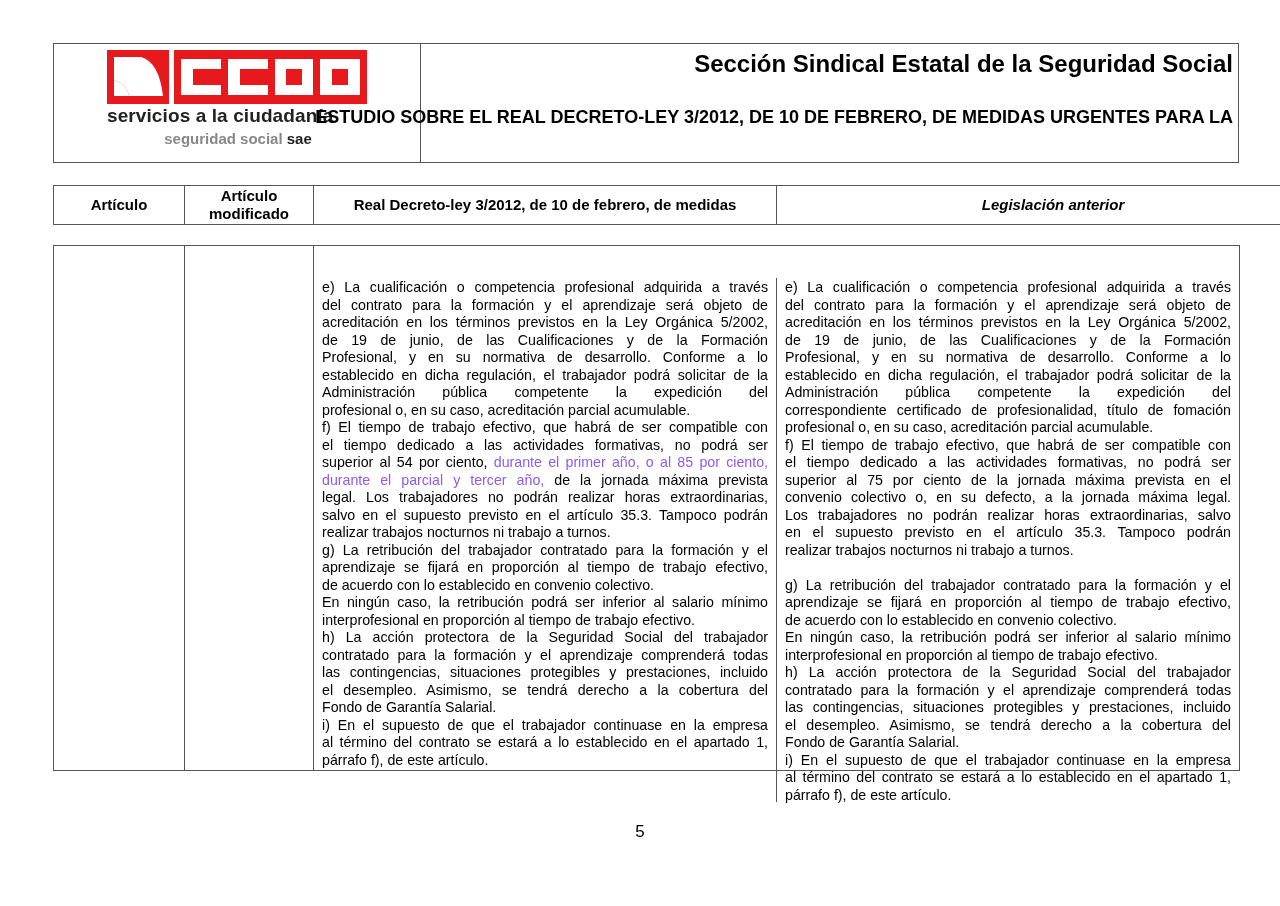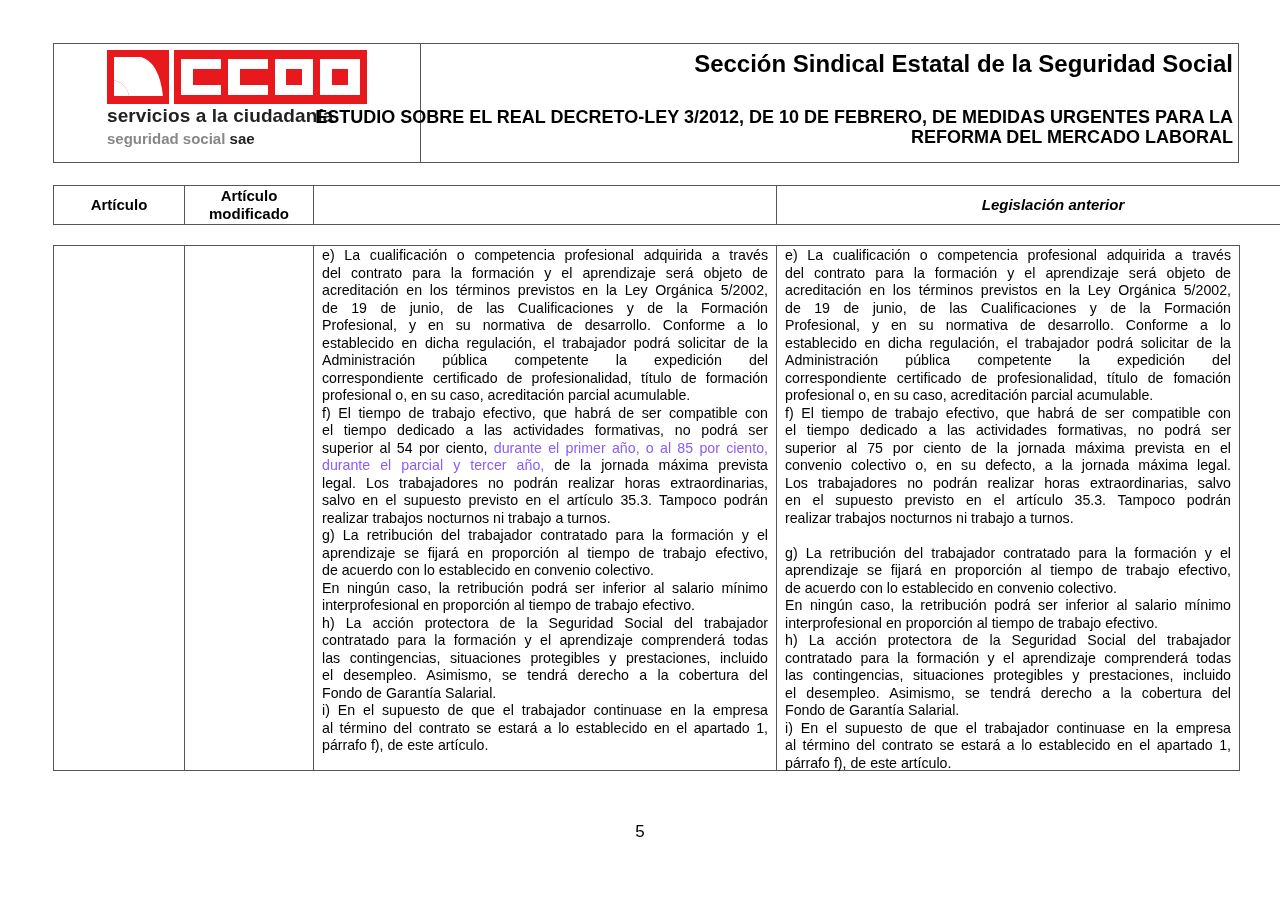--- a/index.html
+++ b/index.html
@@ -6,39 +6,39 @@
   body { width: 1280px; height: 906px; position: relative; overflow: hidden; font-family: "Liberation Sans", sans-serif; color: #000; }
 
   
   .header-box { position: absolute; left: 53px; top: 43px; width: 1186px; height: 120px; border: 1px solid #555; box-sizing: border-box; }
   .header-logo-cell { position: absolute; left: 0; top: 0; width: 367px; height: 100%; border-right: 1px solid #555; box-sizing: border-box; }
   .header-title-cell { position: absolute; left: 367px; top: 0; right: 0; height: 100%; }
 
   .logo { position: absolute; left: 53px; top: 6px; width: 262px; }
   .logo-red { position: absolute; left: 0; top: 0; width: 260px; height: 54px; }
   .logo-text1 { position: absolute; left: 0; top: 55px; width: 262px; font-size: 19px; font-weight: bold; color: #222; letter-spacing: 0.1px; white-space: nowrap; text-align: left; }
-  .logo-text2 { position: absolute; left: 0; top: 80px; width: 262px; font-size: 15px; font-weight: bold; color: #888; white-space: nowrap; text-align: left; }
+  .logo-text2 { position: absolute; left: 0; top: 80px; width: 262px; font-size: 15px; font-weight: bold; color: #888; white-space: nowrap; text-align: center; }
   .logo-text2 .sae { color: #222; }
 
   .main-title { position: absolute; right: 5px; top: 6px; font-size: 24px; font-weight: bold; white-space: nowrap; }
   .sub-title { position: absolute; right: 5px; top: 63px; font-size: 18px; font-weight: bold; text-align: right; line-height: 20px; white-space: nowrap; }
 
   
   .col-header { position: absolute; left: 53px; top: 185px; width: 1277px; height: 40px; border: 1px solid #555; box-sizing: border-box; display: flex; }
   .col-header .ch { box-sizing: border-box; border-right: 1px solid #555; display: flex; align-items: center; justify-content: center; text-align: center; font-weight: bold; font-size: 15px; line-height: 18px; }
   .col-header .ch:last-child { border-right: none; font-style: italic; }
 
   .w1 { width: 131px; } .w2 { width: 129px; } .w3 { width: 463px; } .w4 { flex: 1; }
 
   
   .body-table { position: absolute; left: 53px; top: 245px; width: 1187px; height: 526px; border: 1px solid #555; box-sizing: border-box; display: flex; }
   .body-table .bc { box-sizing: border-box; border-right: 1px solid #555; height: 100%; position: relative; }
   .body-table .bc:last-child { border-right: none; }
 
-  .text-col { padding: 1px 8px 0 8px; font-size: 14.2px; line-height: 17.5px; }
+  .text-col { padding: 1px 8px 0 8px; font-size: 14.2px; line-height: 17.5px; margin-top: 32px; }
   .ln { display: block; text-align: justify; text-align-last: justify; white-space: nowrap; height: 17.5px; overflow: hidden; }
   .ln.last { text-align-last: left; }
   .ln.blank { text-align-last: left; }
   .red { color: #8b5cf6; }
 
   .page-number { position: absolute; left: 0; width: 1280px; top: 822px; text-align: center; font-size: 17px; }
 </style>
 </head>
 <body>
 
@@ -67,52 +67,50 @@
         <rect x="225" y="19" width="16" height="16" fill="#e8191d"></rect>
       </svg>
       <div class="logo-text1">servicios a la ciudadanía</div>
       <div class="logo-text2"><span>seguridad social</span> <span class="sae">sae</span></div>
     </div>
   </div>
   <div class="header-title-cell">
     <div class="main-title">Sección Sindical Estatal de la Seguridad Social</div>
     <div class="sub-title">
       <div>ESTUDIO SOBRE EL REAL DECRETO-LEY 3/2012, DE 10 DE FEBRERO, DE MEDIDAS URGENTES PARA LA</div>
-      <div>REFORMA DEL MERCADO LABORAL</div>
     </div>
   </div>
 </div>
 
 <div class="col-header">
   <div class="ch w1">
       <span>Artículo</span>
     </div>
   <div class="ch w2">
     <div><span>Artículo</span><br><span>modificado</span></div>
   </div>
   <div class="ch w3">
-    <div><br></div>
+    <div><span>Real Decreto-ley 3/2012, de 10 de febrero, de medidas</span><br></div>
   </div>
   <div class="ch w4">
       <span>Legislación anterior</span>
     </div>
 </div>
 
 <div class="body-table">
   <div class="bc w1"></div>
   <div class="bc w2"></div>
   <div class="bc w3 text-col">
     <span class="ln">e) La cualificación o competencia profesional adquirida a través</span>
     <span class="ln">del contrato para la formación y el aprendizaje será objeto de</span>
     <span class="ln">acreditación en los términos previstos en la Ley Orgánica 5/2002,</span>
     <span class="ln">de 19 de junio, de las Cualificaciones y de la Formación</span>
     <span class="ln">Profesional, y en su normativa de desarrollo. Conforme a lo</span>
     <span class="ln">establecido en dicha regulación, el trabajador podrá solicitar de la</span>
     <span class="ln">Administración pública competente la expedición del</span>
-    <span class="ln">correspondiente certificado de profesionalidad, título de formación</span>
     <span class="ln last">profesional o, en su caso, acreditación parcial acumulable.</span>
     <span class="ln">f) El tiempo de trabajo efectivo, que habrá de ser compatible con</span>
     <span class="ln">el tiempo dedicado a las actividades formativas, no podrá ser</span>
     <span class="ln"><span style="white-space: pre;">superior al 54 por ciento, </span><span class="red" style="white-space: pre;">durante el primer año, o al 85 por ciento,</span></span>
     <span class="ln"><span class="red" style="white-space: pre;">durante el parcial y tercer año,</span><span style="white-space: pre;"> de la jornada máxima prevista</span></span>
     <span class="ln">legal. Los trabajadores no podrán realizar horas extraordinarias,</span>
     <span class="ln">salvo en el supuesto previsto en el artículo 35.3. Tampoco podrán</span>
     <span class="ln last">realizar trabajos nocturnos ni trabajo a turnos.</span>
     <span class="ln">g) La retribución del trabajador contratado para la formación y el</span>
     <span class="ln">aprendizaje se fijará en proporción al tiempo de trabajo efectivo,</span>

